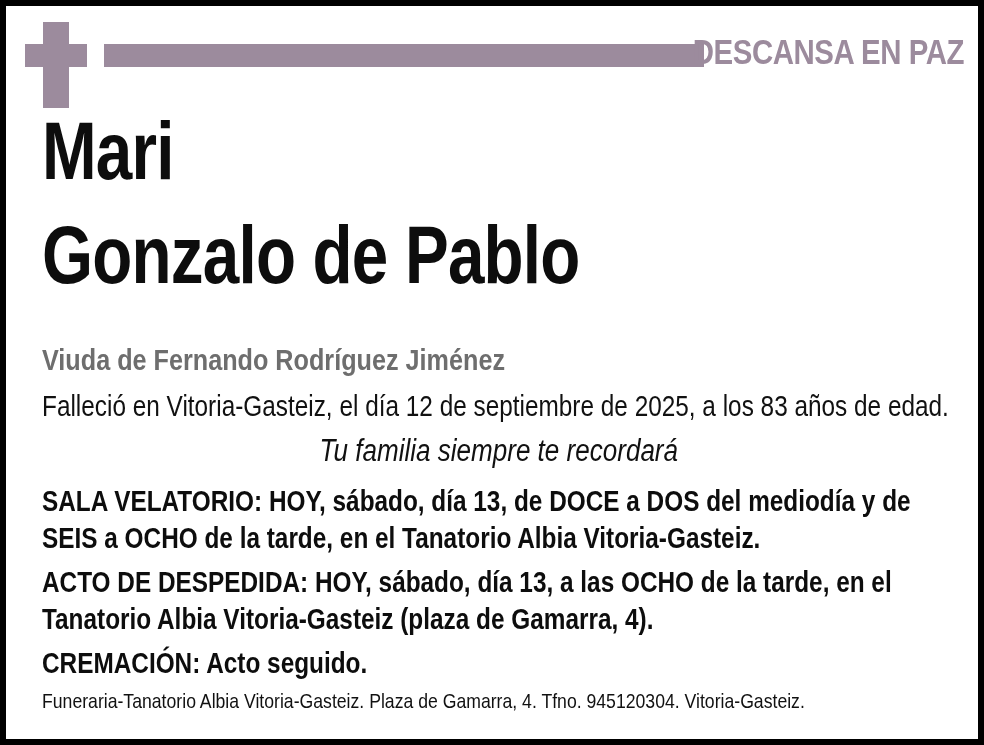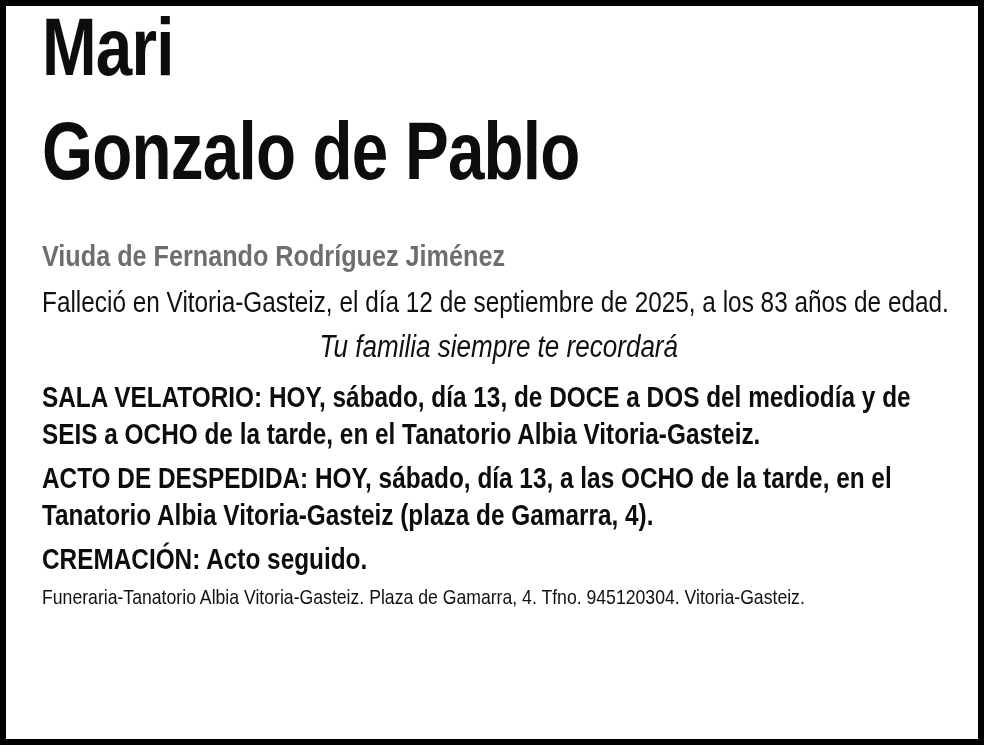--- a/index.html
+++ b/index.html
@@ -128,20 +128,28 @@
     line-height: 26px;
     font-weight: 400;
     color: #111111;
   }
 </style>
 </head>
 <body>
 
 <div class="page">
 
+  <div class="header">
+    <div class="cross">
+      <div class="vbar"></div>
+      <div class="hbar"></div>
+    </div>
+    <div class="divider-bar"></div>
+    <div class="rip">DESCANSA EN PAZ</div>
+  </div>
 
   <div class="content">
 
     <h1 class="name-line">Mari</h1>
 
     <h1 class="name-line second">Gonzalo de Pablo</h1>
 
     <p class="relation cond">Viuda de Fernando Rodríguez Jiménez</p>
 
     <p class="death-notice cond">Falleció en Vitoria-Gasteiz, el día 12 de septiembre de 2025, a los 83 años de edad.</p>

